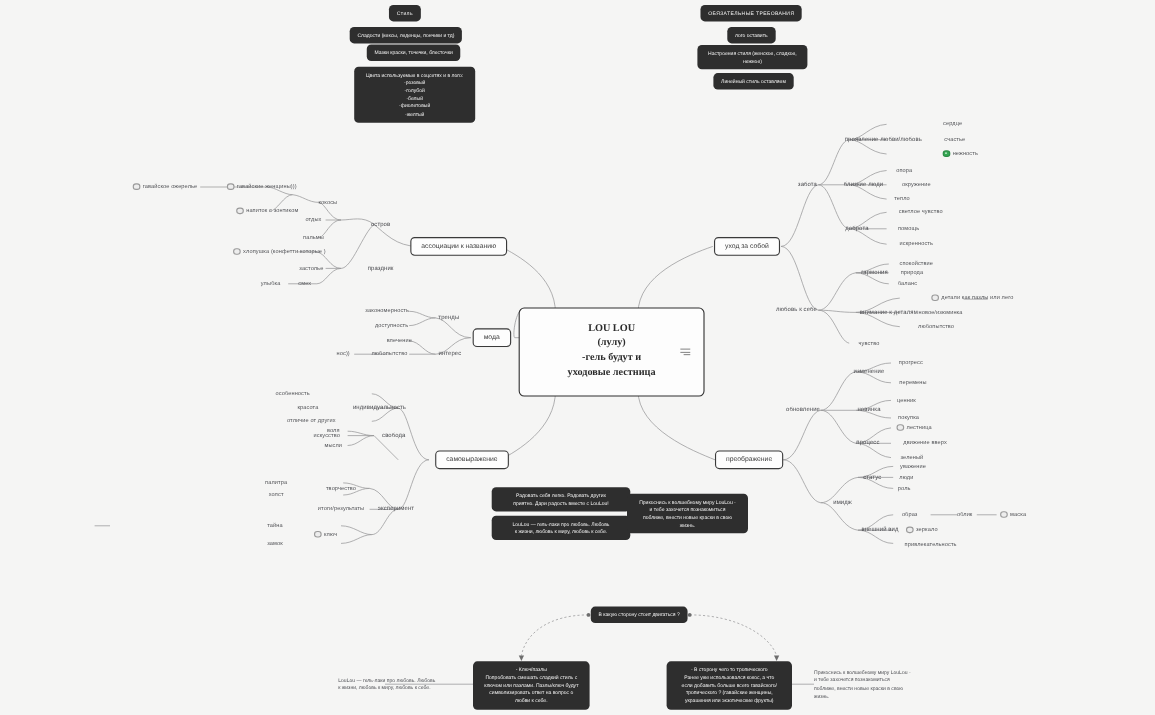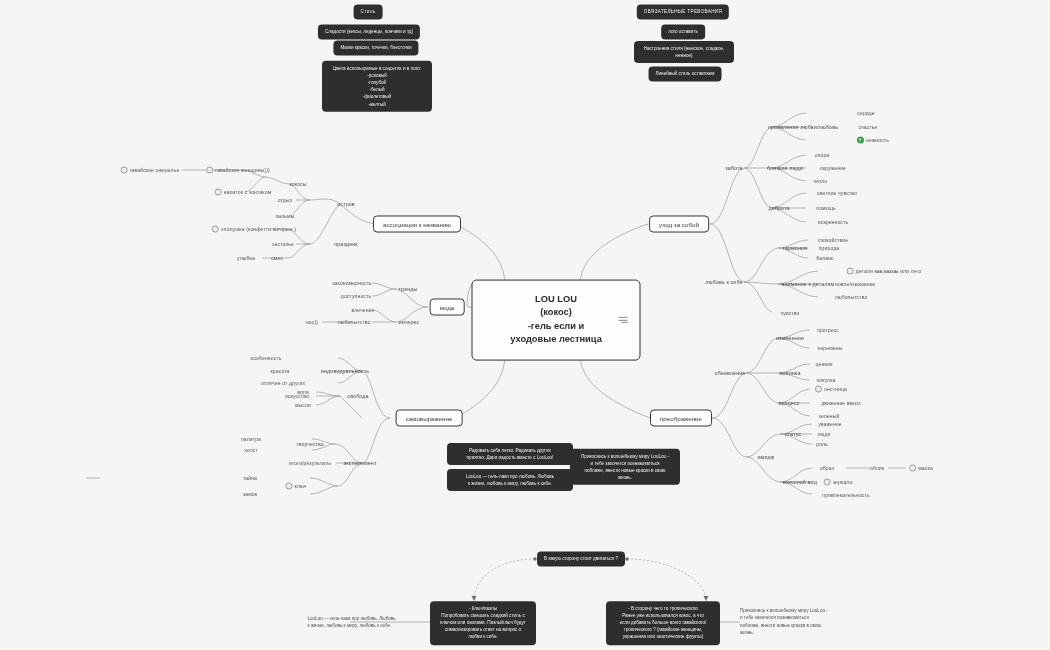--- a/index.html
+++ b/index.html
@@ -170,24 +170,24 @@
       <path d="M718,622 L740,622"></path>
     </g>
     <g fill="#6d6d6d">
       <circle cx="535" cy="559" r="1.7"></circle>
       <circle cx="627" cy="559" r="1.7"></circle>
       <path d="M474,601 l-2.4,-5 l4.8,0 z"></path>
       <path d="M706,601 l-2.4,-5 l4.8,0 z"></path>
     </g>
   </svg>
 
-  <div class="node central" style="left:556px;top:320px;">
+  <div class="node central" style="left:556px;top:320px;font-family:Liberation Serif, serif;">
     <div>LOU LOU</div>
-    <div>(кокос)</div>
-    <div>-гель если и</div>
+    <div>(лулу)</div>
+    <div>-гель будут и</div>
     <div>уходовые лестница</div>
     <span class="hb">
         <i></i>
         <i></i>
         <i></i>
       </span>
   </div>
 
   <div class="node boxnode" style="left:417px;top:224px;">ассоциации к названию</div>
   <div class="node boxnode" style="left:447px;top:307px;">мода</div>

